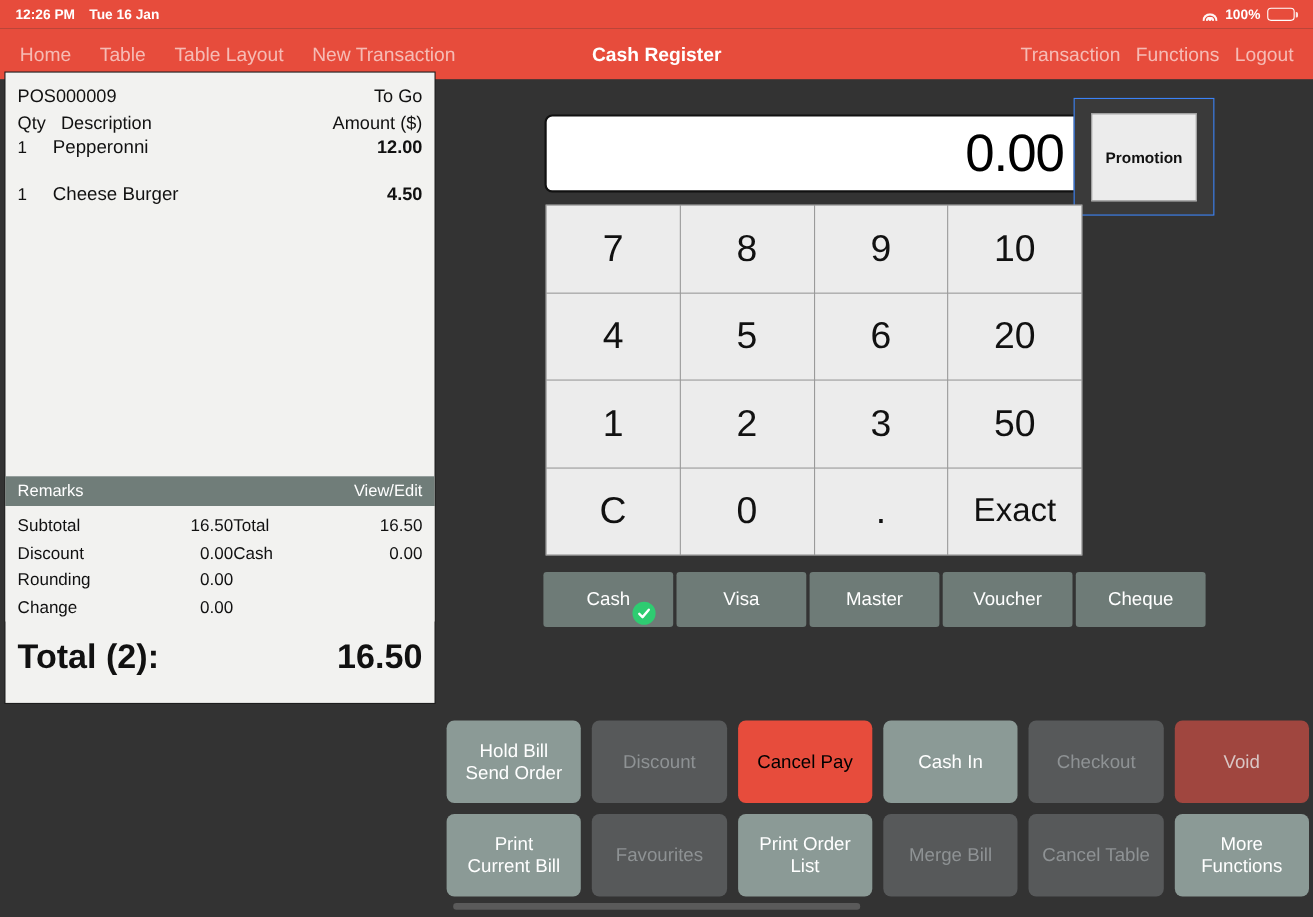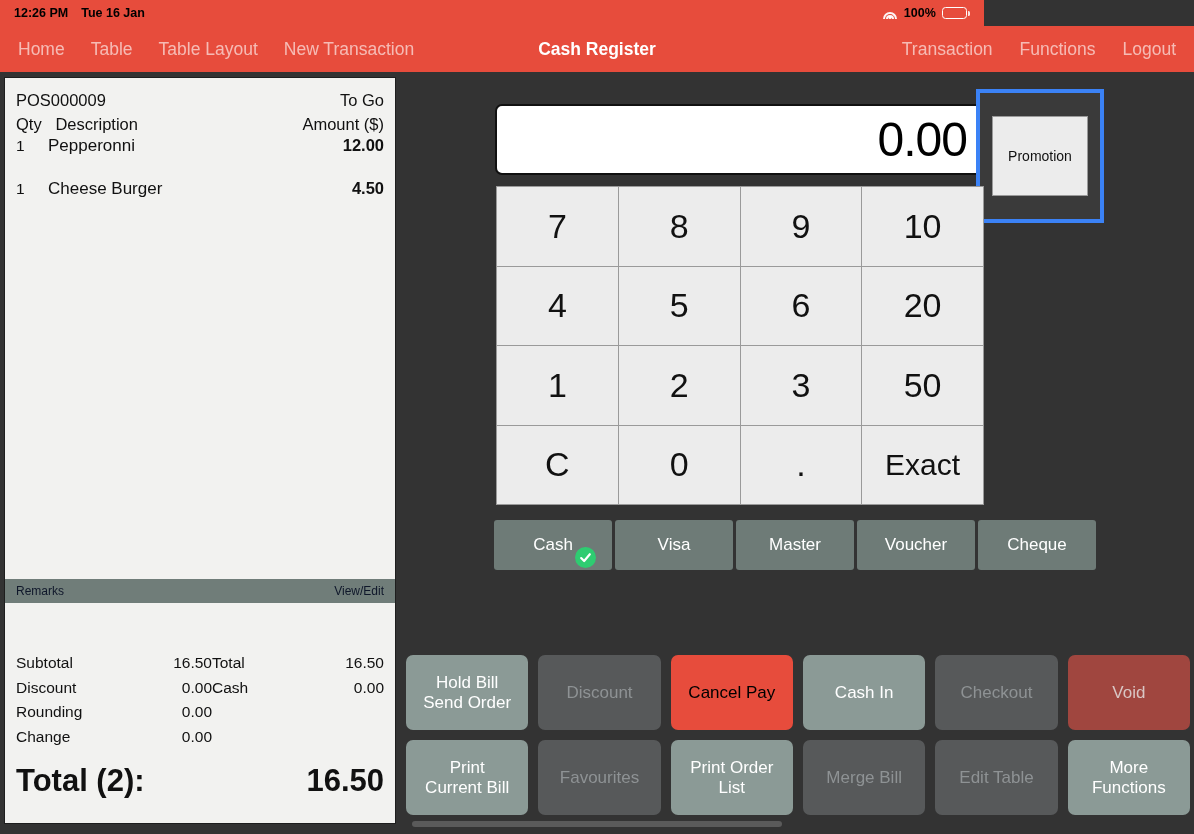--- a/index.html
+++ b/index.html
@@ -6,22 +6,22 @@
   html, body {
     width:1194px; height:834px;
     background:#333333;
     font-family:"Liberation Sans", sans-serif;
     overflow:hidden;
   }
   #app { position:relative; width:1194px; height:834px; background:#333333; }
 
   
   .statusbar{
-    position:absolute; left:0; top:0; width:984px; height:26px;
-    background:#e74c3c; color:#000000;
+    position:absolute; left:0; top:0; width:1194px; height:26px;
+    background:#e74c3c; color:#ffffff;
     display:flex; align-items:center; justify-content:space-between;
     padding:0 14px; font-size:12.5px; font-weight:bold;
   }
   .sb-left{ display:flex; align-items:center; gap:13px; }
   .sb-right{ display:flex; align-items:center; gap:6px; }
   .wifi-icon{ display:inline-block; width:15px; height:11px; position:relative; }
   .wifi-icon i{
     position:absolute; left:50%; bottom:0; transform:translateX(-50%);
     border:2px solid #fff; border-bottom:none;
     border-radius:50% 50% 0 0 / 100% 100% 0 0;
@@ -37,79 +37,79 @@
   .batt-fill{ background:#fff; height:100%; width:100%; border-radius:1.5px; }
   .batt-cap{ width:2px; height:5px; background:#fff; border-radius:0 1.5px 1.5px 0; margin-left:1.2px; opacity:.85; }
 
   
   .navbar{
     position:absolute; left:0; top:26px; width:1194px; height:46px;
     background:#e74c3c;
     display:flex; align-items:center;
   }
   .nav-left{ position:absolute; left:18px; display:flex; align-items:center; gap:26px; }
-  .nav-right{ position:absolute; right:18px; display:flex; align-items:center; gap:27px; }
+  .nav-right{ position:absolute; right:18px; display:flex; align-items:center; gap:14px; }
   .nav-item{
     color:rgba(255,255,255,.62); font-size:17.5px; white-space:nowrap; cursor:pointer;
   }
   .nav-title{
     position:absolute; left:0; right:0; text-align:center;
     color:#fff; font-size:17.5px; font-weight:bold; pointer-events:none;
   }
 
   
   .receipt{
-    position:absolute; left:5px; top:78px; width:390px; height:745px;
+    position:absolute; left:5px; top:66px; width:390px; height:573px;
     background:#f2f2f0; display:flex; flex-direction:column;
     box-shadow:0 0 0 1px #1e1e1e;
   }
   .rc-top{ padding:9px 11px 0 11px; }
   .rc-row{ display:flex; justify-content:space-between; align-items:center; font-size:16.5px; color:#111; line-height:1.62; }
   .rc-row.sub{ font-size:16px; }
   .info-icon{
     display:inline-flex; align-items:center; justify-content:center;
     width:21px; height:21px; border-radius:50%;
     background:#bdbdbd; color:#f2f2f0; font-size:14px; font-weight:bold;
     font-family:"Liberation Serif", serif; font-style:italic; margin-left:7px; cursor:pointer;
   }
   .rc-colhdr{ display:flex; justify-content:space-between; font-size:16.5px; color:#111; padding:1px 0 2px 0; }
   .rc-items{ flex:1; padding:0 11px; overflow:hidden; }
   .item-line{ display:flex; align-items:baseline; font-size:17px; color:#111; margin-bottom:23px; }
   .item-qty{ width:32px; flex:none; font-size:15.5px; }
   .item-desc{ flex:1; }
   .item-amt{ font-weight:bold; font-size:16.5px; }
 
   .remarks-bar{
-    background:#707d79; color:#0f172a; font-size:12px;
+    background:#707d79; color:#ffffff; font-size:15px;
     display:flex; justify-content:space-between; align-items:center;
     padding:5px 11px; cursor:pointer;
   }
-  .totals{ padding:7px 11px 0 11px; background:#f2f2f0;margin-top:41px; }
+  .totals{ padding:7px 11px 0 11px; background:#f2f2f0; }
   .tot-grid{ display:flex; }
   .tot-col{ display:flex; flex-direction:column; }
   .tot-col.a{ width:196px; }
   .tot-col.b{ flex:1; }
   .tot-line{ display:flex; justify-content:space-between; font-size:15.5px; color:#111; line-height:1.58; }
   .tot-line .v{ font-variant-numeric:tabular-nums; }
   .grand{
     display:flex; justify-content:space-between; align-items:baseline;
     padding:14px 11px 24px 11px; font-size:31px; font-weight:bold; color:#111;
   }
 
   
   .amount-display{
     position:absolute; left:495px; top:104px; width:490px; height:71px;
     background:#fff; border:2px solid #111; border-radius:7px;
     display:flex; align-items:center; justify-content:flex-end;
     padding-right:16px; font-size:48px; color:#000; letter-spacing:-1px;
   }
   .promo-wrap{
-    position:absolute; left:976px; top:89px; width:128px; height:134px;
-    border:4px solid #3b82f6; background:#3a3a3a;
-    display:flex; align-items:center; justify-content:center;
+    position:absolute; left:976px; top:89px; width:128px; height:107px;
+    border:1px solid #3b82f6; background:#3a3a3a;
+    display:flex; align-items:center; justify-content:center;font-weight:bold;
   }
   .promo-btn{
     width:96px; height:80px; background:#ececec; border:1px solid #9a9a9a;
     display:flex; align-items:center; justify-content:center;
     font-size:14px; color:#111; cursor:pointer;
   }
 
   .keypad{
     position:absolute; left:496px; top:186px; width:488px; height:319px;
     display:grid; grid-template-columns:repeat(4,1fr); grid-template-rows:repeat(4,1fr);
@@ -324,18 +324,18 @@
     <div class="act enabled">Hold Bill<br>Send Order</div>
     <div class="act disabled">Discount</div>
     <div class="act danger">Cancel Pay</div>
     <div class="act enabled">Cash In</div>
     <div class="act disabled">Checkout</div>
     <div class="act void">Void</div>
     <div class="act enabled">Print<br>Current Bill</div>
     <div class="act disabled">Favourites</div>
     <div class="act enabled">Print Order<br>List</div>
     <div class="act disabled">Merge Bill</div>
-    <div class="act disabled">Edit Table</div>
+    <div class="act disabled">Cancel Table</div>
     <div class="act enabled">More<br>Functions</div>
   </div>
 
   <div class="home-indicator"></div>
 </div>
 
 </body></html>

